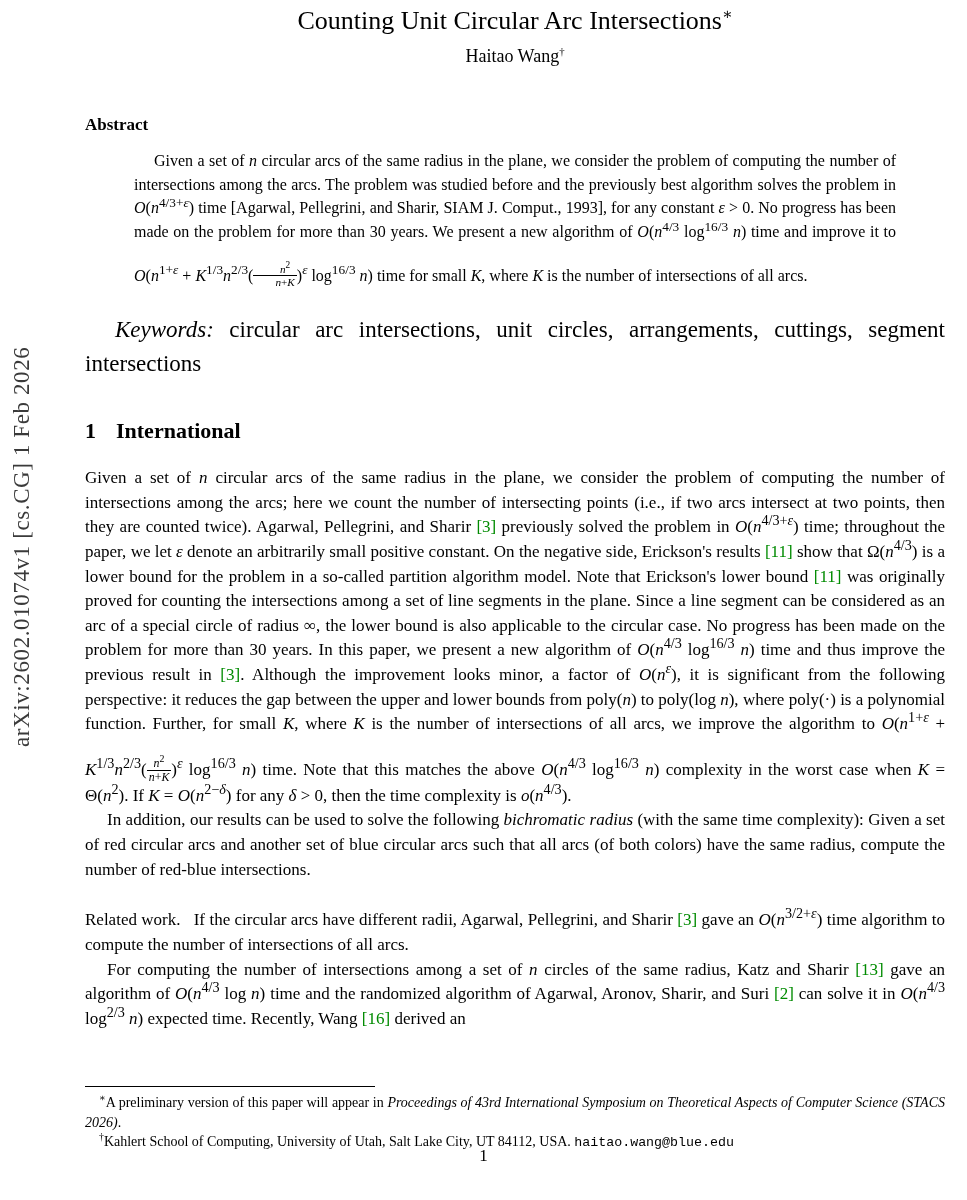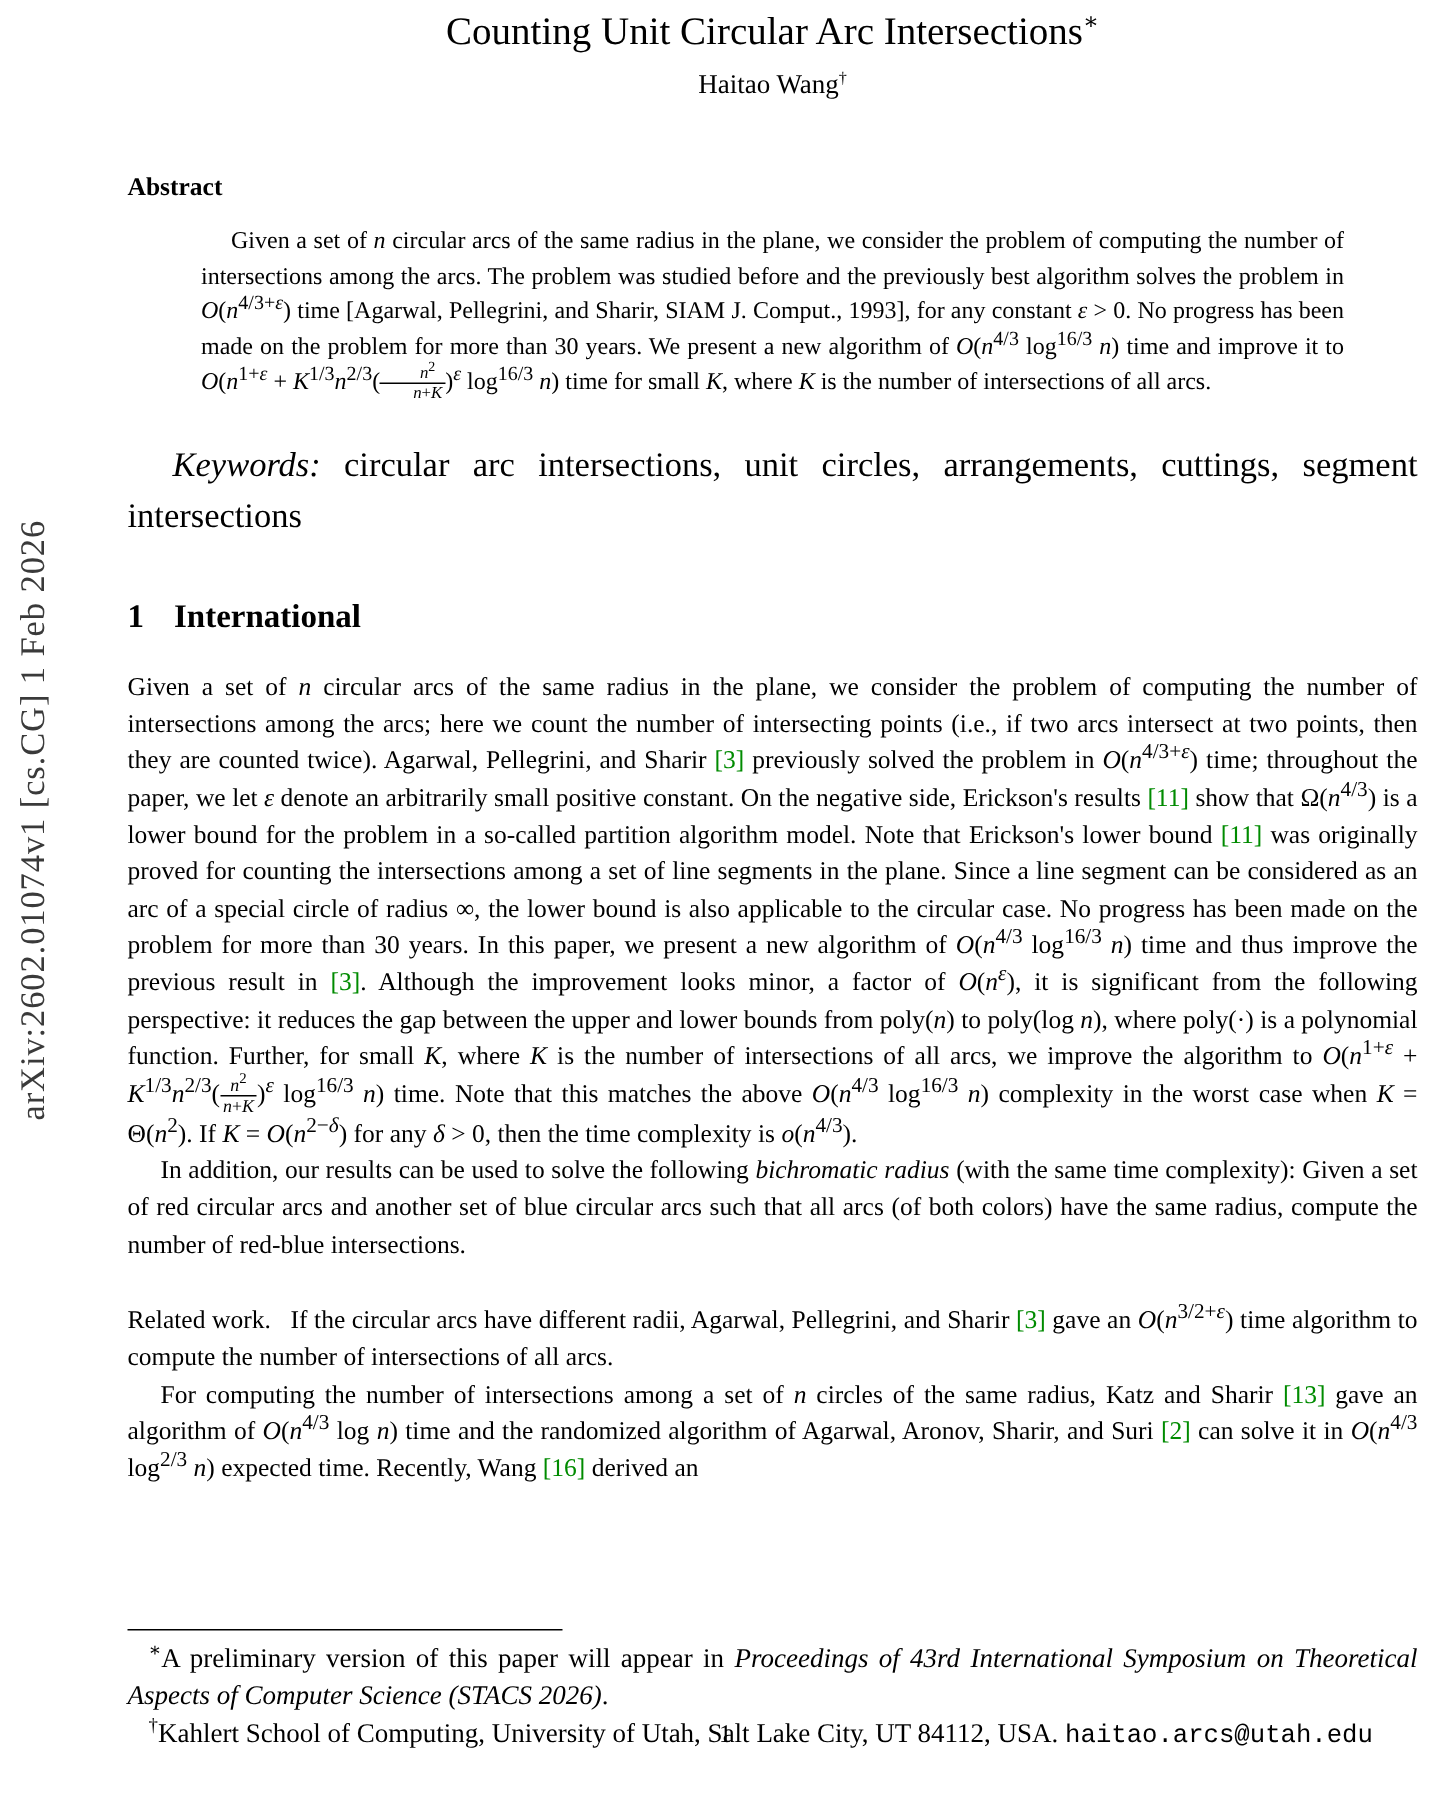--- a/index.html
+++ b/index.html
@@ -69,31 +69,31 @@
   .para b { font-weight: normal; }
   sup { line-height: 0; }
   .cite { color: var(--cite); }
   .frac {
     display: inline-block;
     vertical-align: -0.5em;
     text-align: center;
     font-size: 70%;
     line-height: 1.08;
   }
-  .frac .fn { display: block; border-bottom: 1px solid #000; padding: 0 2px; }
+  .frac .fn { display: block; border-bottom: 1px solid #000; padding: 0 2px; margin-top: 20px; }
   .frac .fd { display: block; padding: 0 2px; }
   .footnote-area { position: absolute; left: 85px; top: 1086px; width: 860px; }
   .footnote-rule {
     width: 290px; height: 0;
     border: none; border-top: 1px solid #000;
     margin: 0 0 6px 0;
   }
   .footnote {
     margin: 0;
-    font-size: 18px; line-height: 1.4;
+    font-size: 14px; line-height: 1.4;
     text-align: justify;
     text-indent: 14px;
   }
   .footnote sup { font-size: 70%; }
   .tt { font-family: "Liberation Mono", "DejaVu Sans Mono", monospace; font-size: 95%; }
   .page-number {
     position: absolute;
     left: 0; top: 1146px; width: 967px;
     text-align: center;
     font-size: 17px;
@@ -126,18 +126,18 @@
 
     <p class="para related"><b>Related work.</b>&nbsp;&nbsp; If the circular arcs have different radii, Agarwal, Pellegrini, and Sharir <span class="cite">[3]</span> gave an <i>O</i>(<i>n</i><sup>3/2+<i>ε</i></sup>) time algorithm to compute the number of intersections of all arcs.</p>
 
     <p class="para indent">For computing the number of intersections among a set of <i>n</i> circles of the same radius, Katz and Sharir <span class="cite">[13]</span> gave an algorithm of <i>O</i>(<i>n</i><sup>4/3</sup> log <i>n</i>) time and the randomized algorithm of Agarwal, Aronov, Sharir, and Suri <span class="cite">[2]</span> can solve it in <i>O</i>(<i>n</i><sup>4/3</sup> log<sup>2/3</sup> <i>n</i>) expected time. Recently, Wang <span class="cite">[16]</span> derived an</p>
 
   </div>
 
   <div class="footnote-area">
     <hr class="footnote-rule">
     <p class="footnote"><sup>∗</sup>A preliminary version of this paper will appear in <i>Proceedings of 43rd International Symposium on Theoretical Aspects of Computer Science (STACS 2026)</i>.</p>
-    <p class="footnote"><sup>†</sup>Kahlert School of Computing, University of Utah, Salt Lake City, UT 84112, USA. <span class="tt">haitao.arcs@utah.edu</span></p>
+    <p class="footnote"><sup>†</sup>Kahlert School of Computing, University of Utah, Salt Lake City, UT 84112, USA. <span class="tt">haitao.wang@blue.edu</span></p>
   </div>
 
   <div class="page-number">1</div>
 
 </div>
 
 </body></html>

